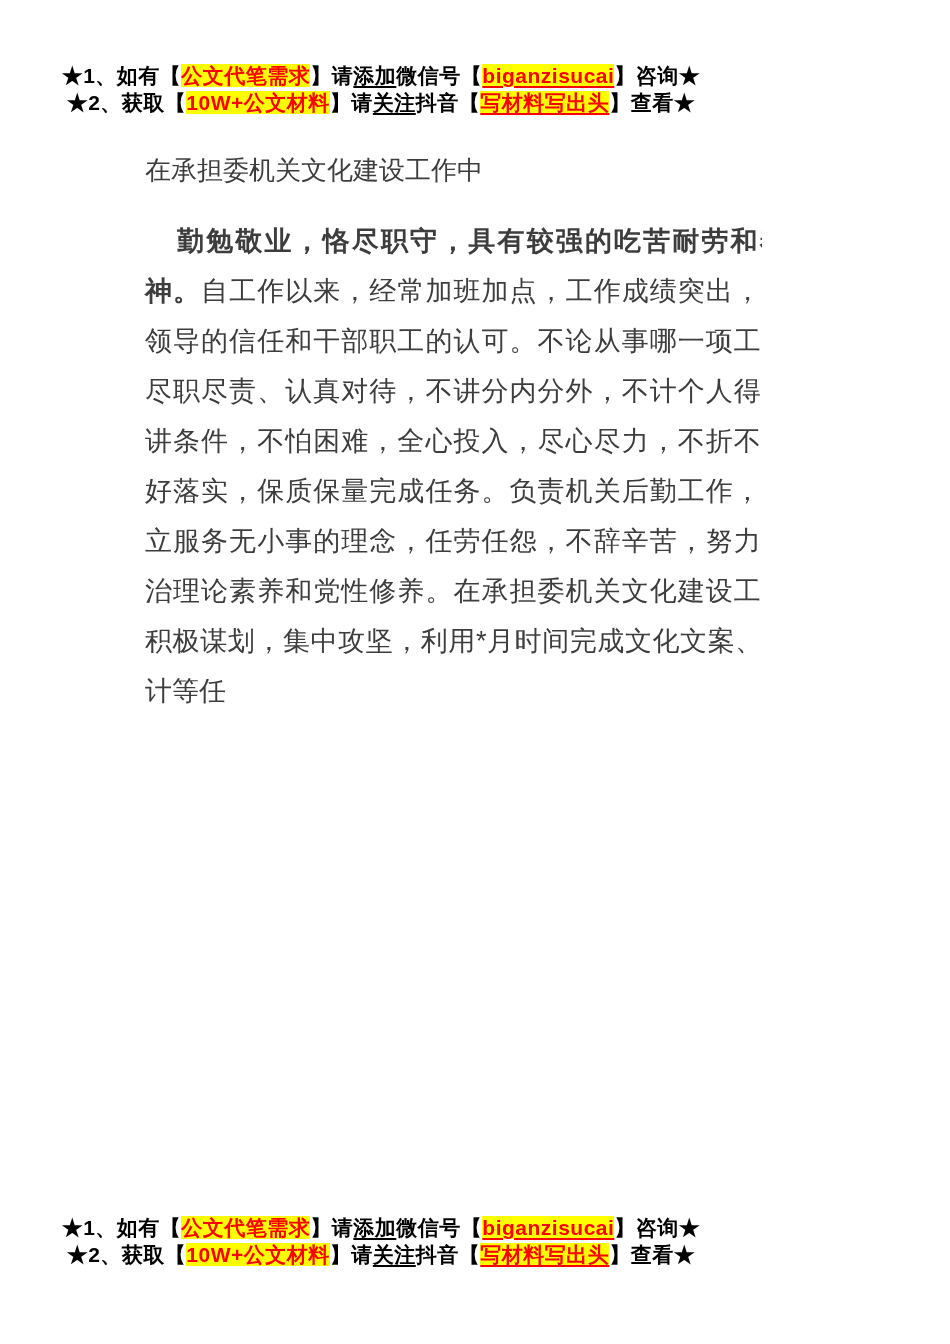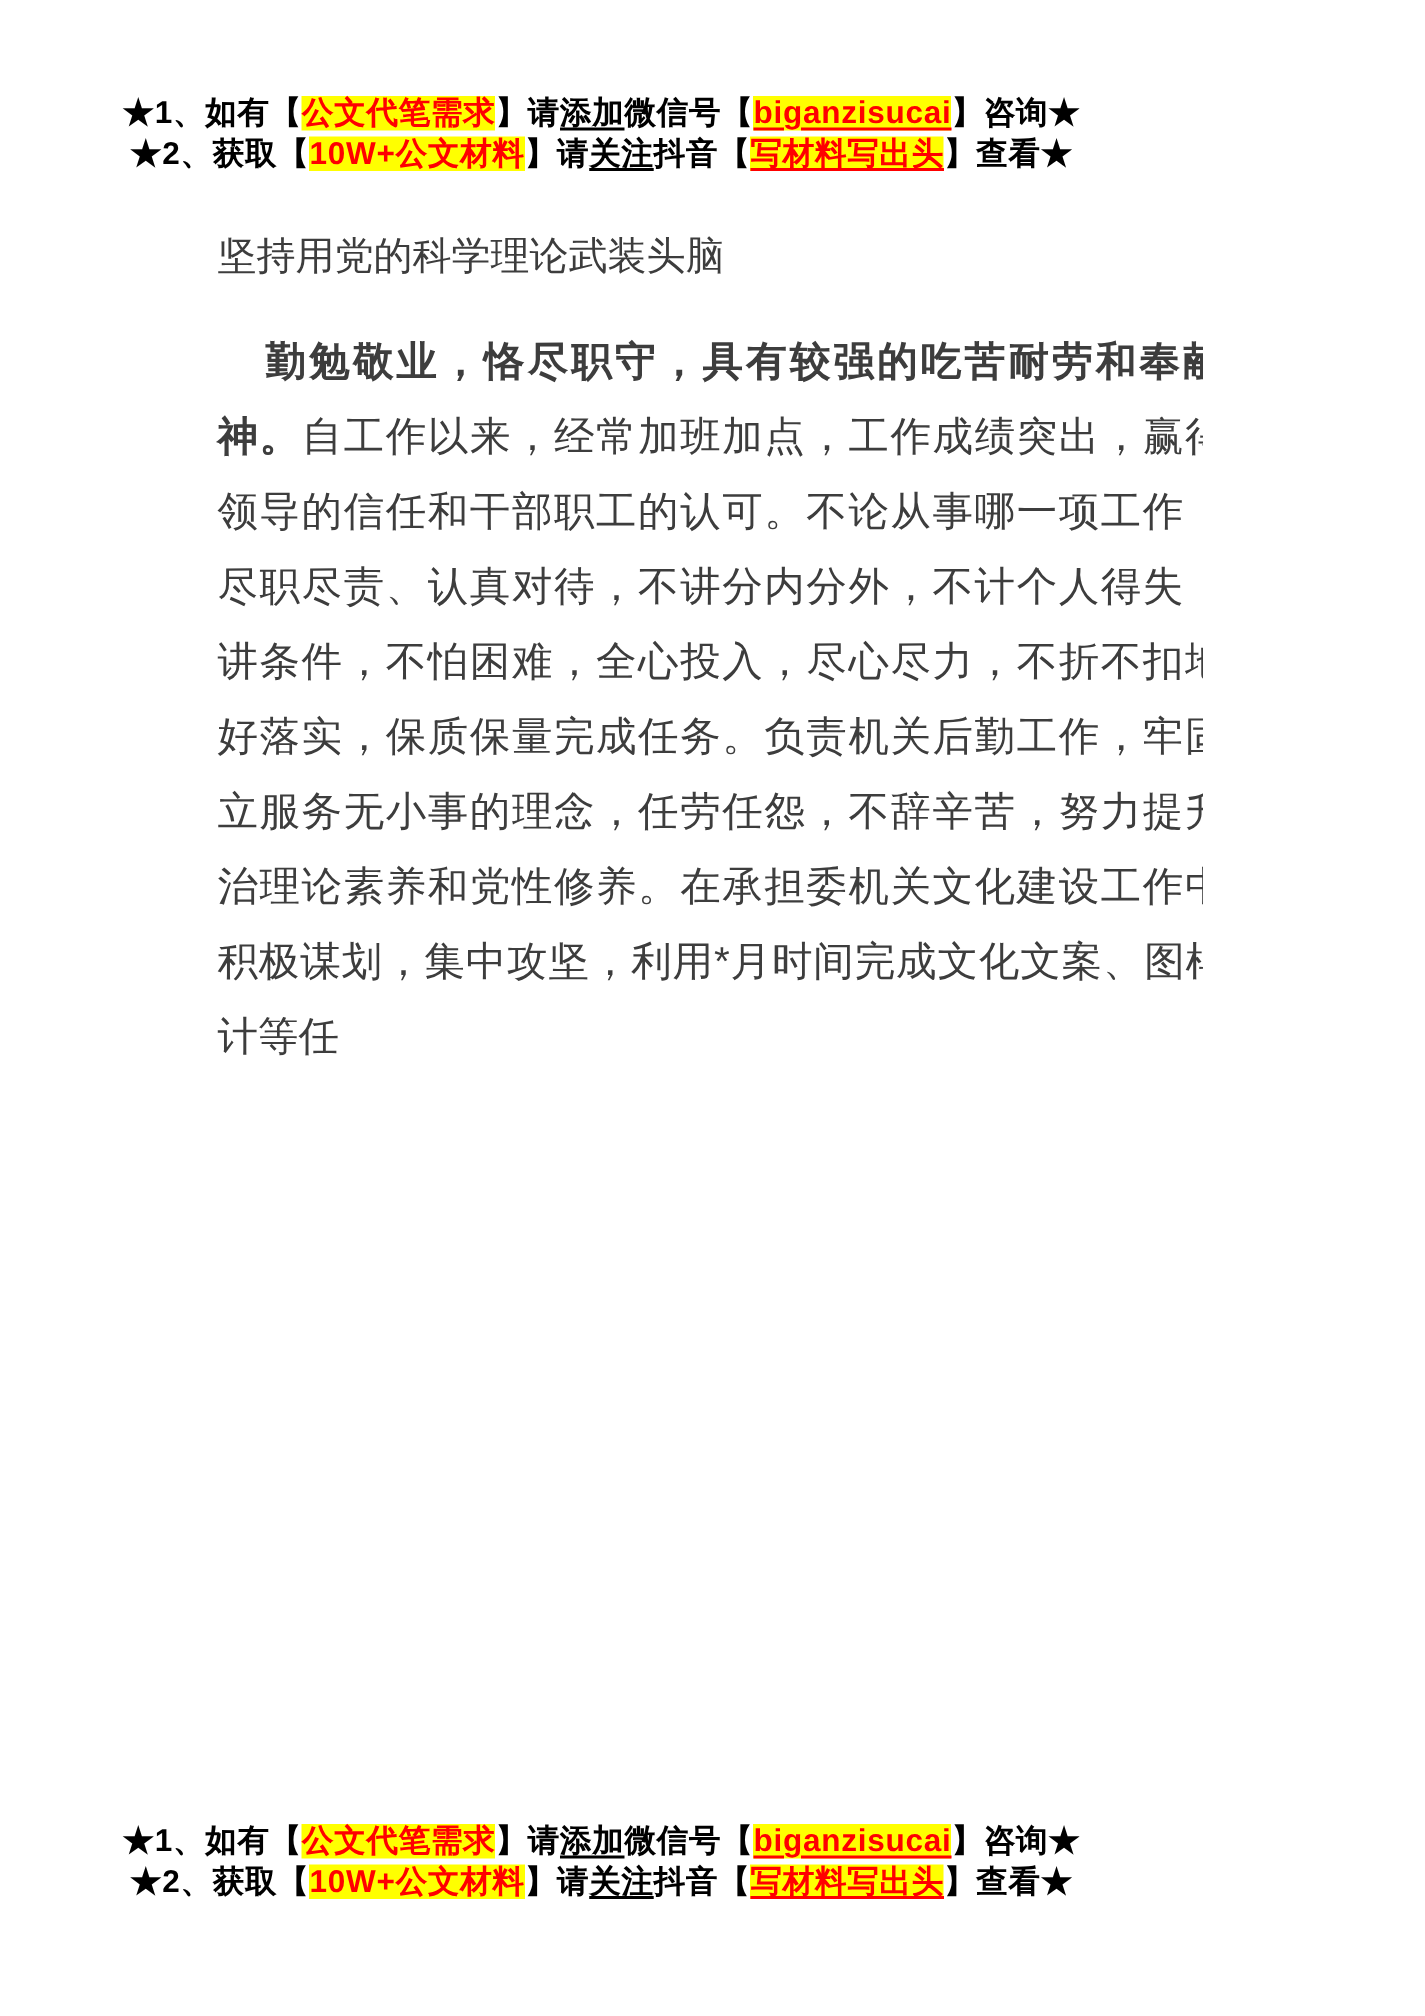--- a/index.html
+++ b/index.html
@@ -7,21 +7,20 @@
     padding: 0;
     background: #ffffff;
   }
   .page {
     position: relative;
     width: 762px;
     height: 1344px;
     background: #ffffff;
     overflow: hidden;
     font-family: "Liberation Sans", sans-serif;
-    padding-left: 40px;
   }
   
   .banner {
     position: absolute;
     left: 0;
     right: 0;
     text-align: center;
     font-weight: 700;
     font-size: 21px;
     line-height: 27px;
@@ -77,21 +76,21 @@
   <div class="banner banner-top">
     <div class="banner-line">
       <span>★1、如有【</span><span class="seg-hl">公文代笔需求</span><span>】请</span><span class="seg-u">添加</span><span>微信号【</span><span class="seg-hl seg-u">biganzisucai</span><span>】咨询★</span>
     </div>
     <div class="banner-line">
       <span>★2、获取【</span><span class="seg-hl">10W+公文材料</span><span>】请</span><span class="seg-u">关注</span><span>抖音【</span><span class="seg-hl seg-u">写材料写出头</span><span>】查看★</span>
     </div>
   </div>
 
   <div class="content">
-    <h1 class="doc-title">坚持用党的科学理论武装头脑</h1>
+    <h1 class="doc-title">在承担委机关文化建设工作中</h1>
     <p class="para"><strong>勤勉敬业，恪尽职守，具有较强的吃苦耐劳和奉献精神。</strong><span>自工作以来，经常加班加点，工作成绩突出，赢得了领导的信任和干部职工的认可。不论从事哪一项工作，都尽职尽责、认真对待，不讲分内分外，不计个人得失，不讲条件，不怕困难，全心投入，尽心尽力，不折不扣地抓好落实，保质保量完成任务。负责机关后勤工作，牢固树立服务无小事的理念，任劳任怨，不辞辛苦，努力提升政治理论素养和党性修养。在承担委机关文化建设工作中，积极谋划，集中攻坚，利用*月时间完成文化文案、图样设计等任</span></p>
   </div>
 
   <div class="banner banner-bottom">
     <div class="banner-line">
       <span>★1、如有【</span><span class="seg-hl">公文代笔需求</span><span>】请</span><span class="seg-u">添加</span><span>微信号【</span><span class="seg-hl seg-u">biganzisucai</span><span>】咨询★</span>
     </div>
     <div class="banner-line">
       <span>★2、获取【</span><span class="seg-hl">10W+公文材料</span><span>】请</span><span class="seg-u">关注</span><span>抖音【</span><span class="seg-hl seg-u">写材料写出头</span><span>】查看★</span>
     </div>

